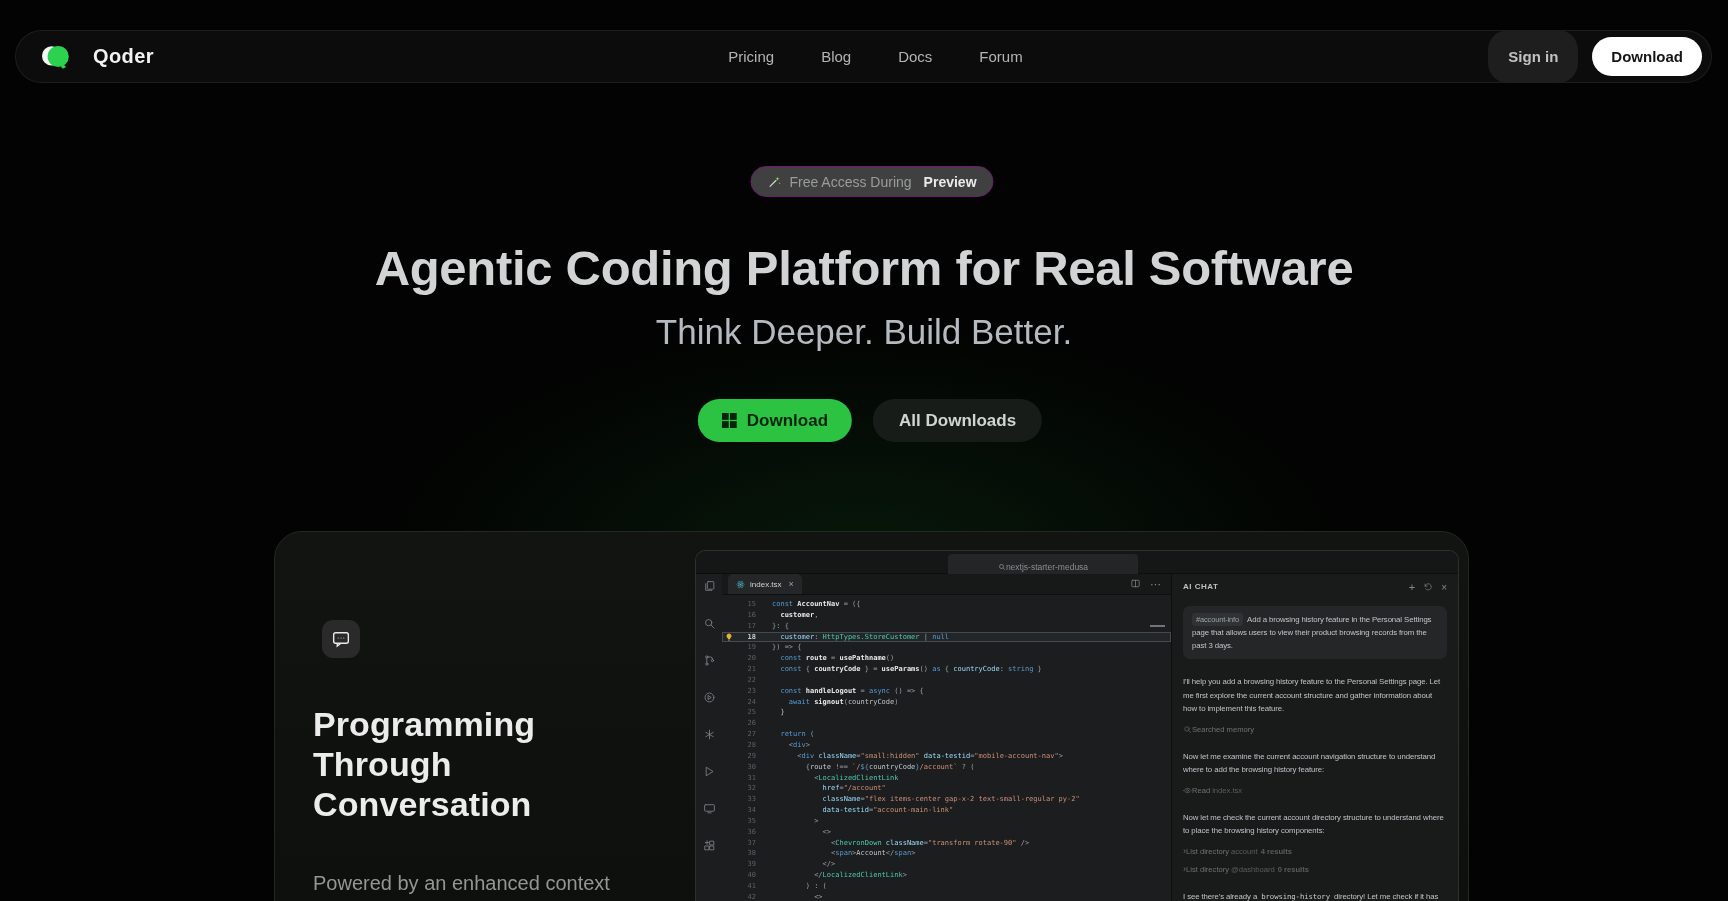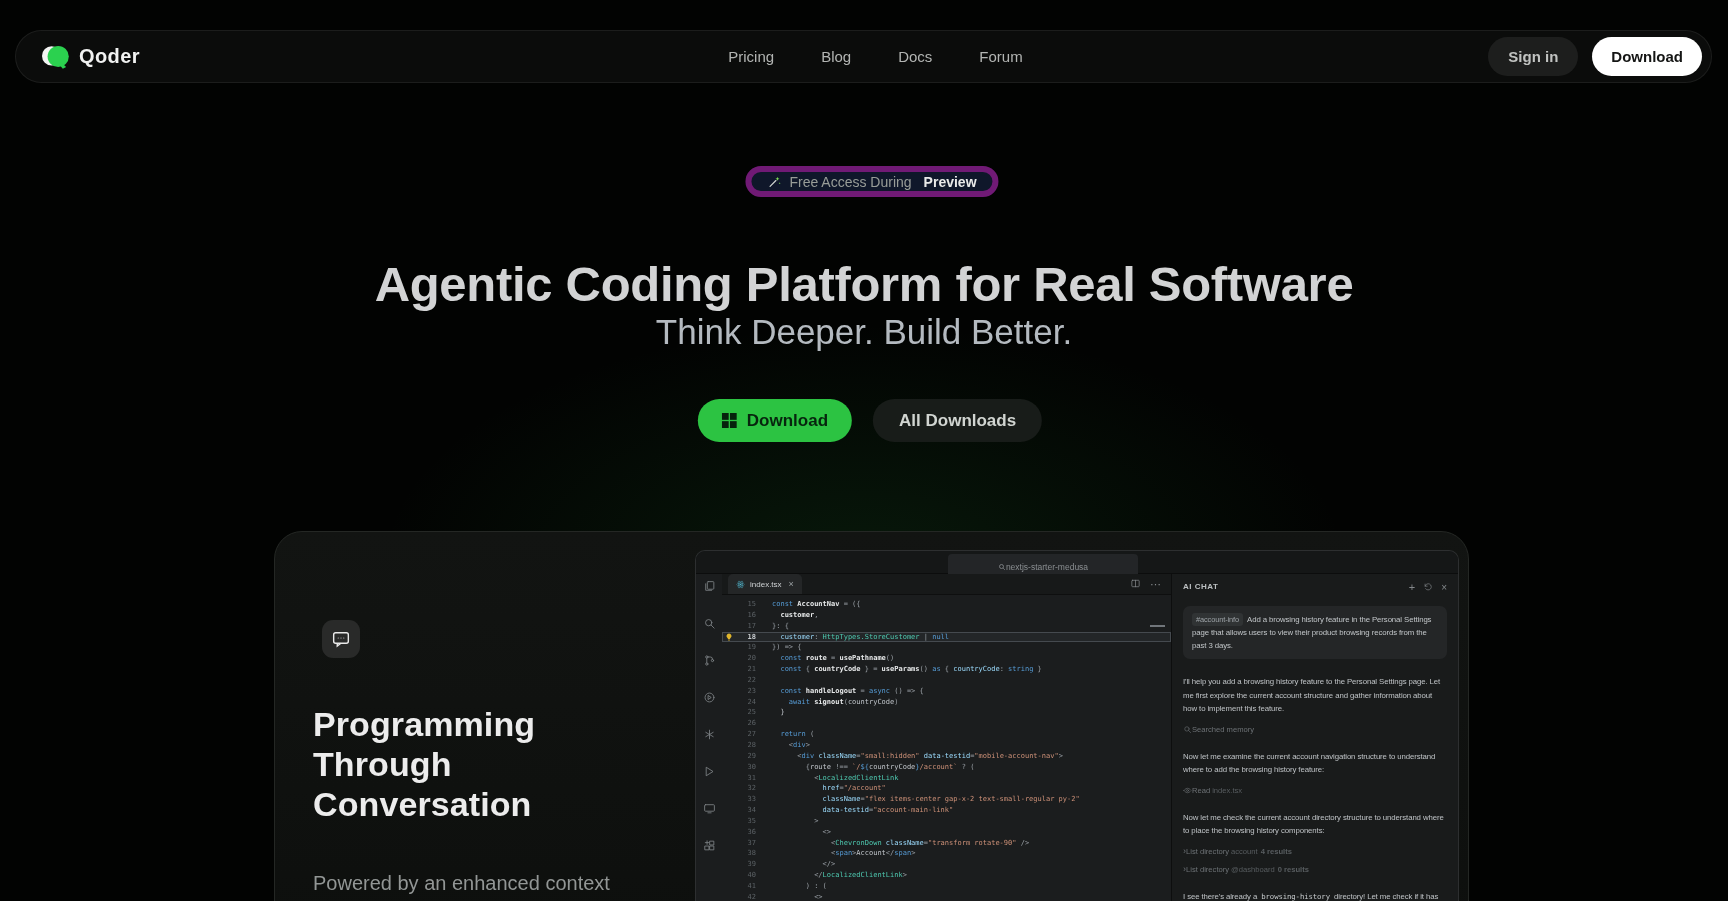--- a/index.html
+++ b/index.html
@@ -6,38 +6,38 @@
   html,body { background:#000; }
   .page { position:relative; width:1728px; height:901px; background:#020302; overflow:hidden;
           font-family:"Liberation Sans", sans-serif; }
   .glow-hero { position:absolute; left:50%; top:90px; width:1500px; height:820px; transform:translateX(-50%);
           background:radial-gradient(ellipse 46% 42% at 50% 58%, rgba(36,130,52,0.17), rgba(0,0,0,0) 70%);
           pointer-events:none; }
 
   
   .nav { position:absolute; left:15px; top:30px; width:1697px; height:53px; border-radius:27px;
          background:#0b0c0b; border:1px solid rgba(255,255,255,0.07); display:flex; align-items:center; }
-  .brand { display:flex; align-items:center; gap:10px; margin-left:26px; cursor:pointer; text-decoration:none; }
+  .brand { display:flex; align-items:center; gap:24px; margin-left:26px; cursor:pointer; text-decoration:none; }
   .brand-name { font-size:20px; font-weight:700; color:#f1f2f1; letter-spacing:0.4px; }
   .nav-links { position:absolute; left:50%; transform:translateX(calc(-50% + 12px)); display:flex; gap:47px; }
   .nav-link { font-size:15px; color:#b3b5b3; cursor:pointer; }
   .nav-actions { margin-left:auto; margin-right:9px; display:flex; gap:14px; align-items:center; }
   .btn { border:none; cursor:pointer; display:flex; align-items:center; justify-content:center;
          font-family:"Liberation Sans",sans-serif; }
-  .btn-signin { height:39px; padding:0 20px; border-radius:20px; background:#1d1e1d; color:#c1c3c1;
+  .btn-signin { height:53px; padding:0 20px; border-radius:20px; background:#1d1e1d; color:#c1c3c1;
          font-size:15px; font-weight:600; }
   .btn-download-top { height:39px; padding:0 19px; border-radius:20px; background:#ffffff; color:#141514;
          font-size:15px; font-weight:700; }
 
   
   .badge { position:absolute; top:166px; left:50%; transform:translateX(calc(-50% + 8px)); height:31px;
-         padding:0 16px; border-radius:16px; background:#0f172a; border:6px solid #701a75;
+         padding:0 16px; border-radius:16px; background:#404040; border:1px solid #701a75;
          display:flex; align-items:center; gap:8px; font-size:14px; color:#989d98; }
   .badge b { color:#e9eae9; font-weight:600; margin-left:4px; }
-  .hero-title { position:absolute; top:256px; width:100%; text-align:center; font-size:49px; font-weight:700;
+  .hero-title { position:absolute; top:240px; width:100%; text-align:center; font-size:49px; font-weight:700;
          color:#d2d3d4; letter-spacing:-0.3px; }
   .hero-subtitle { position:absolute; top:312px; width:100%; text-align:center; font-size:35px; font-weight:500;
          color:#b4bac0; }
   .cta { position:absolute; top:399px; left:50%; transform:translateX(calc(-50% + 6px)); display:flex; gap:21px; }
   .btn-primary { height:43px; padding:0 24px; border-radius:22px; background:#2cc342; color:#07250e;
          font-size:17px; font-weight:700; gap:10px; }
   .btn-secondary { height:43px; padding:0 26px; border-radius:22px; background:#181c19; color:#d1d5d1;
          font-size:17px; font-weight:600; }
 
   

